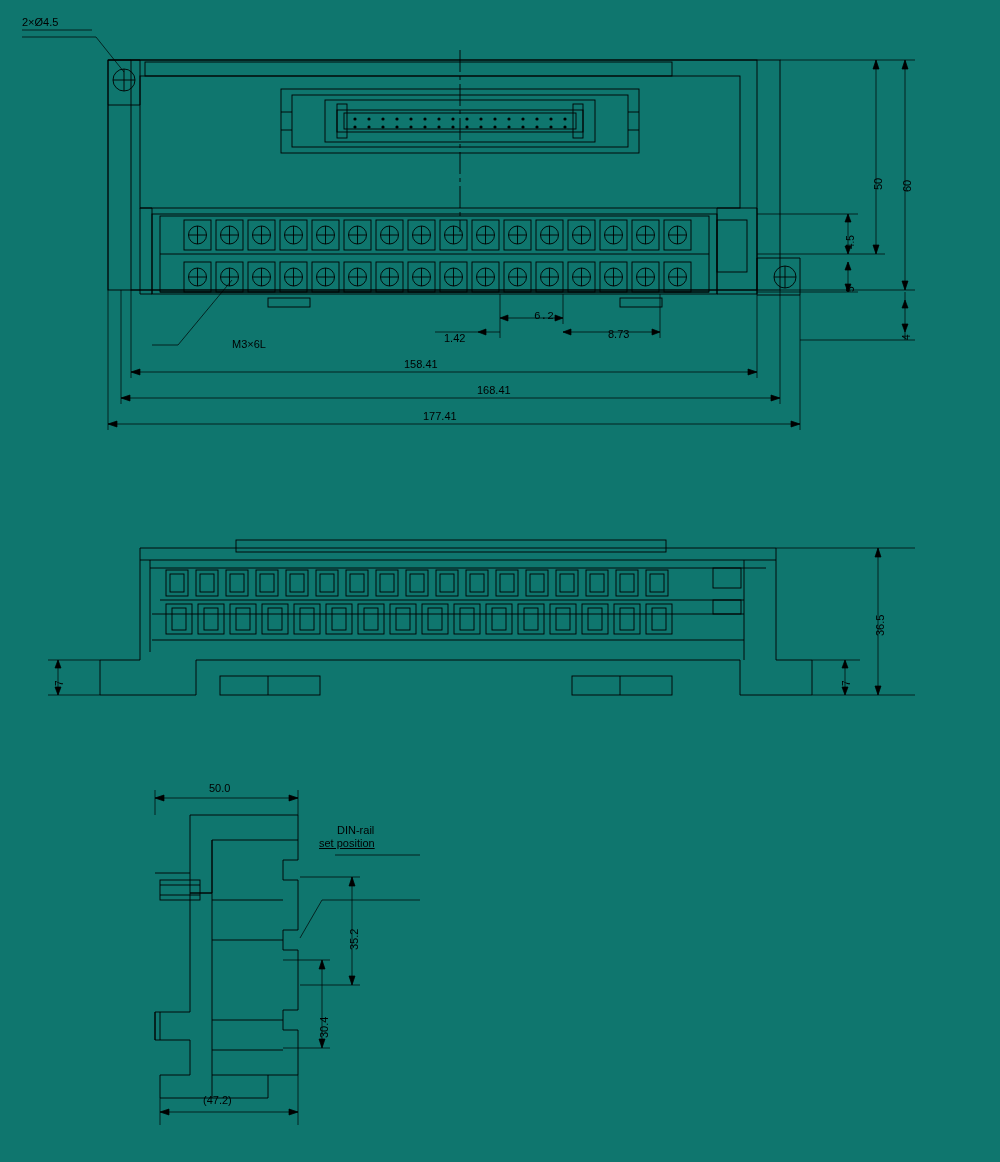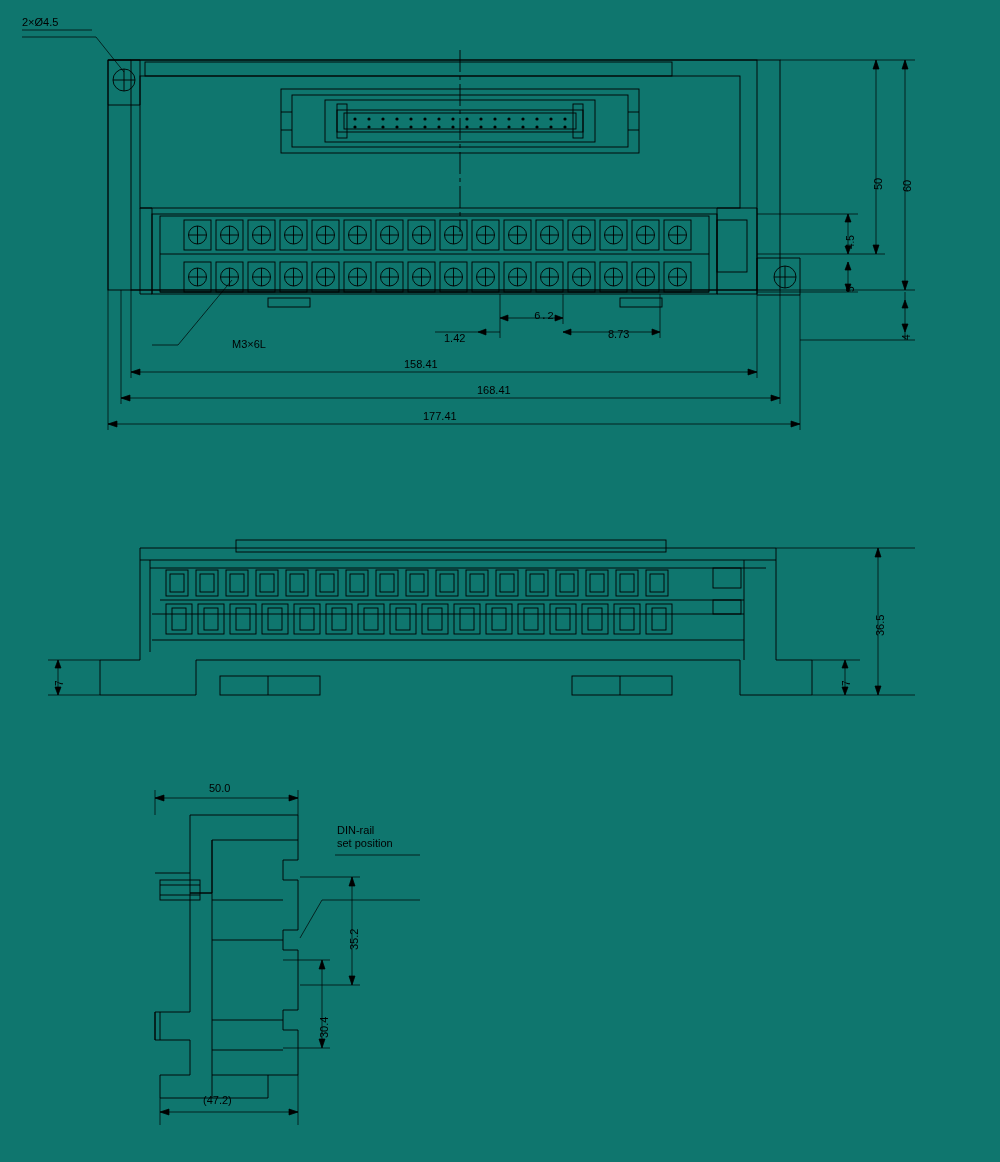--- a/index.html
+++ b/index.html
@@ -478,15 +478,15 @@
   <div class="dimtext vert" style="left:874px; top:636px;">36.5</div>
   <div class="dimtext vert small" style="left:54px; top:686px;">7</div>
   <div class="dimtext vert small" style="left:841px; top:686px;">7</div>
 
   <div class="dimtext" style="left:209px; top:782px;">50.0</div>
   <div class="dimtext vert" style="left:348px; top:950px;">35.2</div>
   <div class="dimtext vert" style="left:318px; top:1038px;">30.4</div>
   <div class="dimtext" style="left:203px; top:1094px;">(47.2)</div>
 
   <div class="dimtext two-line" style="left:337px; top:824px;">DIN-rail</div>
-  <div class="dimtext two-line" style="left:337px; top:837px;">set position</div>
+  <div class="dimtext two-line" style="left:319px; top:837px;text-decoration:underline;">set position</div>
 
 </div>
 
 </body></html>

